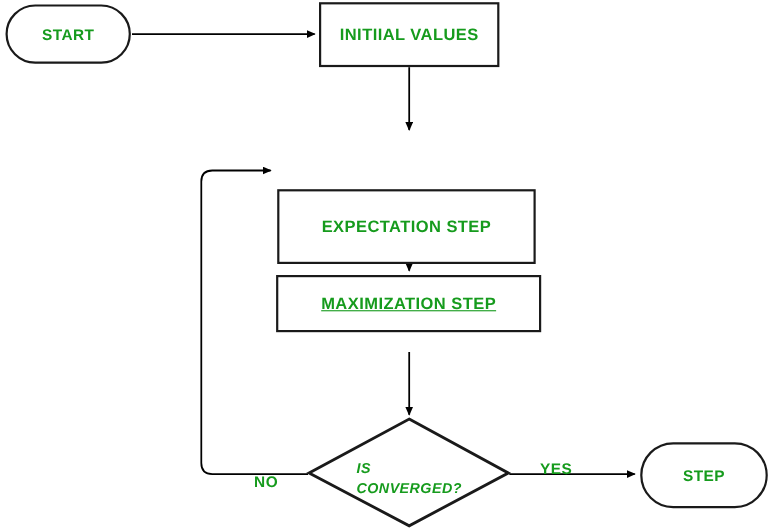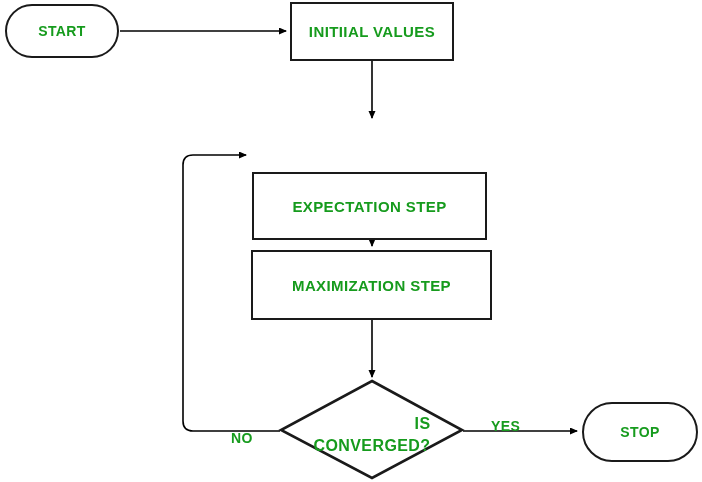--- a/index.html
+++ b/index.html
@@ -32,25 +32,26 @@
   }
   .process{
     border:2.5px solid var(--border);
     font-size:15px;
   }
   .decision-text{
     position:absolute;
     display:flex;align-items:center;justify-content:center;
     color:var(--green);
     font-weight:bold;
-    font-size:16px;
+    font-size:13px;
     letter-spacing:0.4px;
-    text-align:right;
+    text-align:left;
     white-space:pre-line;
     line-height:1.35;
+    font-style:italic;
   }
   .edge-label{
     position:absolute;
     color:var(--green);
     font-weight:bold;
     font-size:14px;
     letter-spacing:0.4px;
   }
   #connectors{
     position:absolute;left:0;top:0;
@@ -100,28 +101,28 @@
   </div>
 
   <div class="node process" style="left:290px;top:2px;width:164px;height:59px;">
     <span>INITIIAL VALUES</span>
   </div>
 
   <div class="node process" style="left:252px;top:130px;width:235px;height:68px;margin-top:42px;">
     <span>EXPECTATION STEP</span>
   </div>
 
-  <div class="node process" style="left:251px;top:250px;width:241px;height:70px;">
+  <div class="node process" style="left:251px;top:250px;width:241px;height:52px;text-decoration:underline;">
     <span>MAXIMIZATION STEP</span>
   </div>
 
   <div class="decision-text" style="left:302px;top:414px;width:140px;height:42px;">IS
 CONVERGED?</div>
 
   <div class="node terminator" style="left:582px;top:402px;width:116px;height:60px;border-radius:30px;">
-    <span>STOP</span>
+    <span>STEP</span>
   </div>
 
   <div class="edge-label" style="left:231px;top:402px;margin-top:28px;">NO</div>
 
   <div class="edge-label" style="left:491px;top:418px;">YES</div>
 
 </div>
 
 </body></html>

